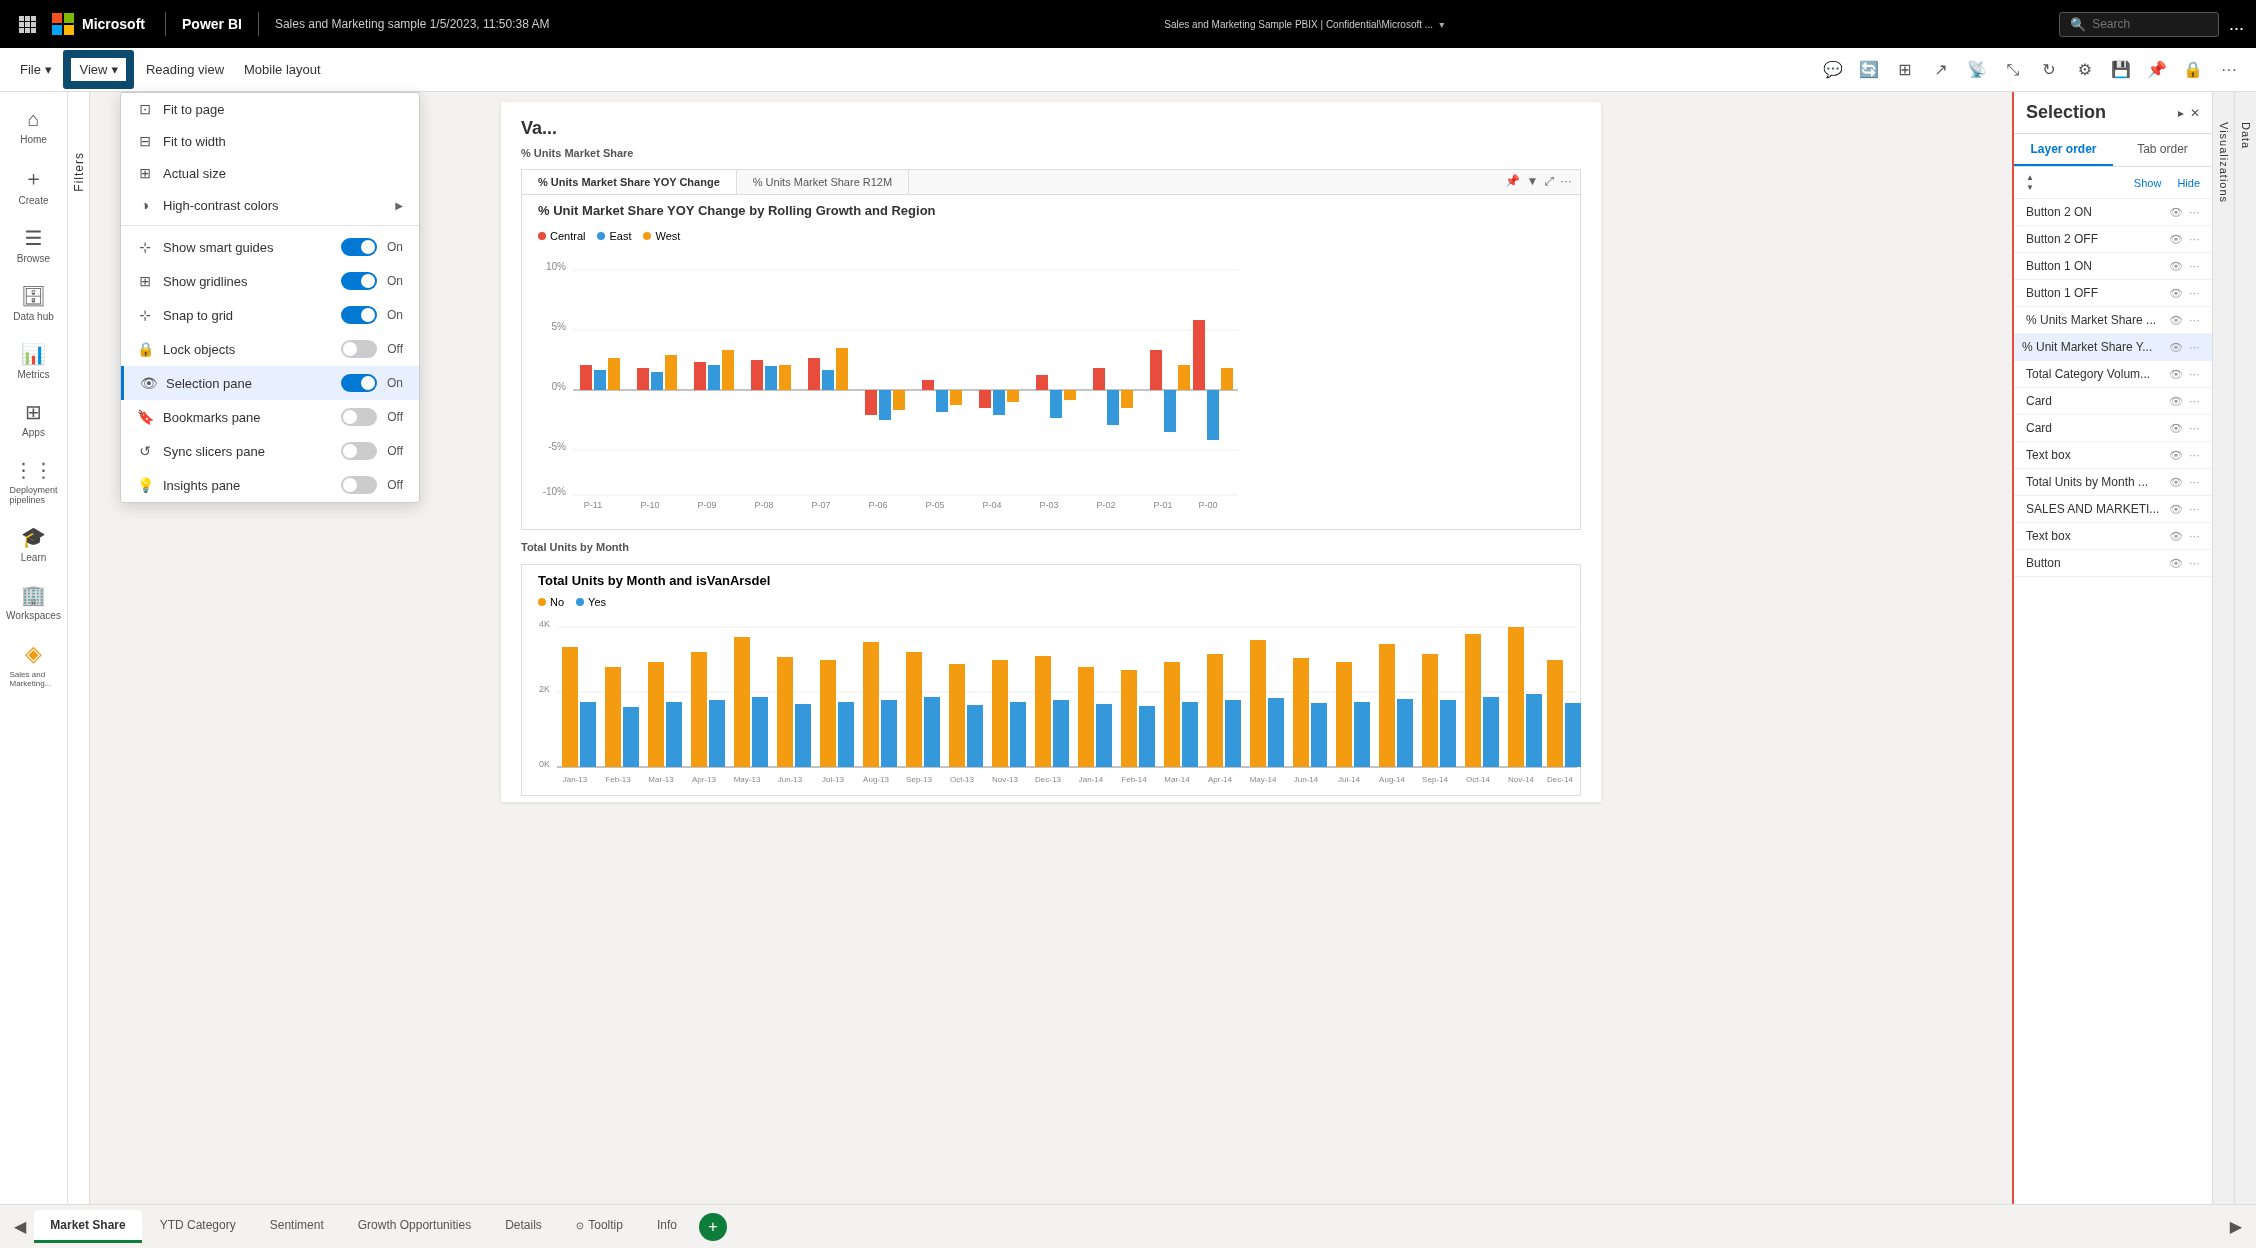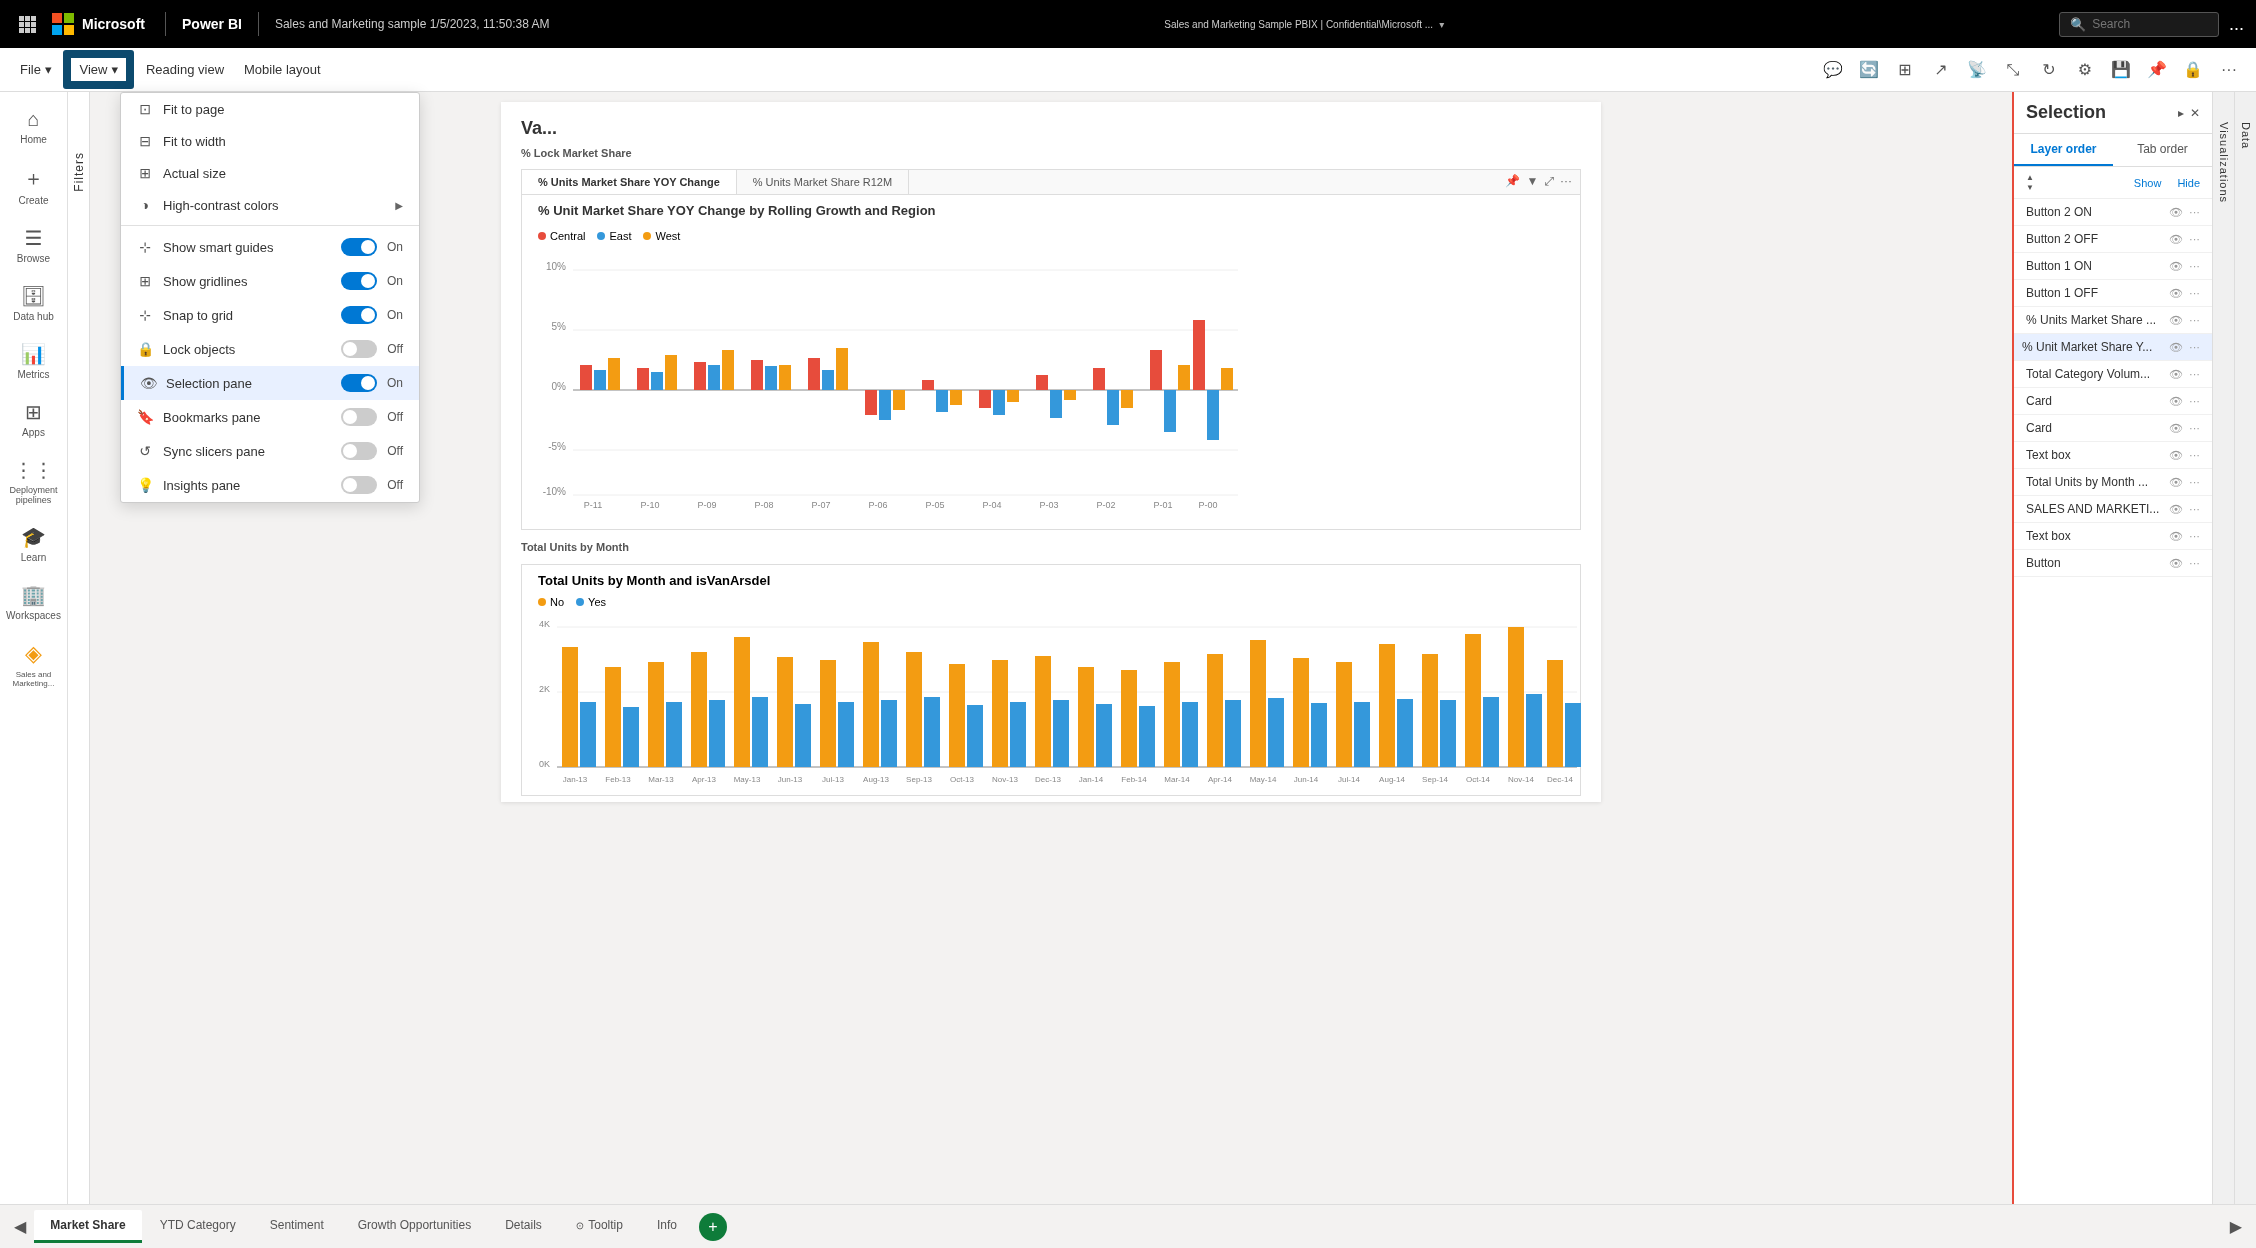--- a/index.html
+++ b/index.html
@@ -51,21 +51,21 @@
       width: 68px; background: #fff; border-right: 1px solid #e0e0e0;
       display: flex; flex-direction: column; align-items: center;
       padding-top: 8px; gap: 4px; flex-shrink: 0;
     }
     .sidebar-item {
       display: flex; flex-direction: column; align-items: center;
       padding: 8px 6px; border-radius: 4px; cursor: pointer;
       width: 60px; gap: 3px;
     }
     .sidebar-icon { font-size: 20px; color: #555; }
-    .sidebar-label { font-size: 10px; color: #555; text-align: center; }
+    .sidebar-label { font-size: 10px; color: #555; }
     .sidebar-logo-item {
       display: flex; flex-direction: column; align-items: center;
       padding: 8px 6px; cursor: pointer; width: 60px; gap: 3px;
     }
 
     
     .view-dropdown {
       position: absolute; top: 92px; left: 120px;
       background: #fff; border: 1px solid #ccc;
       box-shadow: 0 4px 16px rgba(0,0,0,0.15);
@@ -372,21 +372,21 @@
         <div class="canvas-header">
           <span>Va...</span>
         </div>
         <div class="canvas-watermark">
           <span>obvience llc</span>
           <span>ℹ</span>
           <span>💬</span>
         </div>
 
         <div style="display:flex;gap:20px;padding:0 20px;margin-bottom:4px;">
-          <span style="font-size:11px;color:#555;font-weight:600;">% Lock Market Share</span>
+          <span style="font-size:11px;color:#555;font-weight:600;">% Units Market Share</span>
         </div>
 
         <div class="chart-container">
           <div class="chart-tabs">
             <div class="chart-tab active">% Units Market Share YOY Change</div>
             <div class="chart-tab">% Units Market Share R12M</div>
             <div style="margin-left:auto;display:flex;gap:6px;padding:4px 8px;">
               <span style="cursor:pointer;color:#666;">📌</span>
               <span style="cursor:pointer;color:#666;">▼</span>
               <span style="cursor:pointer;color:#666;">⤢</span>

